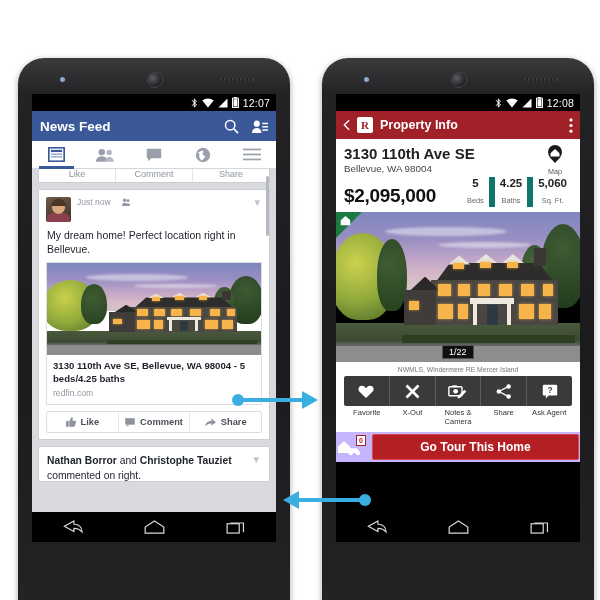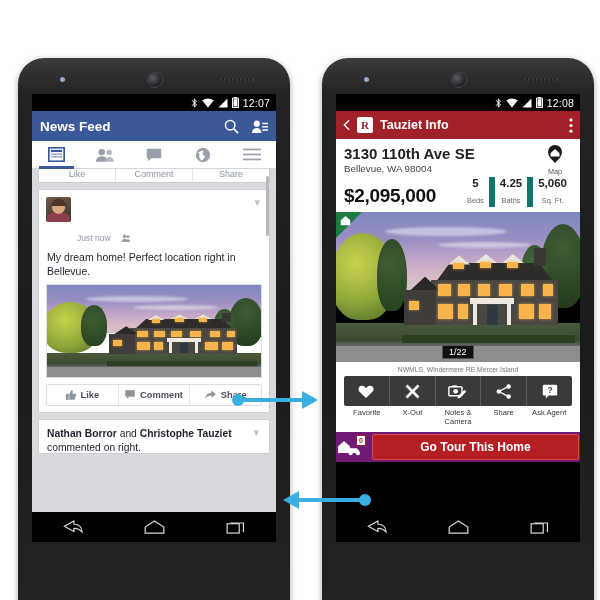--- a/index.html
+++ b/index.html
@@ -45,21 +45,21 @@
   .card{background:#fff;border:1px solid #ccced2;margin:6px;border-radius:1px;}
   .post-head{display:flex;align-items:flex-start;padding:7px 7px 4px 7px;}
   .avatar{width:25px;height:25px;border-radius:2px;overflow:hidden;flex:0 0 25px;
     background:linear-gradient(160deg,#6f5a4a,#3f3128);position:relative;}
   .avatar .face{position:absolute;left:6px;top:4px;width:13px;height:13px;border-radius:50%;
     background:#d9a87f;}
   .avatar .hair{position:absolute;left:5px;top:2px;width:15px;height:7px;border-radius:8px 8px 0 0;background:#4a3526;}
   .avatar .body{position:absolute;left:1px;bottom:0;width:23px;height:9px;border-radius:6px 6px 0 0;background:#8d3f4e;}
   .post-meta{flex:1;padding-left:6px;line-height:1.25;}
   .post-author{font-size:10.5px;font-weight:bold;color:#1d2129;}
-  .post-time{font-size:8.5px;color:#9197a3;display:flex;align-items:center;gap:11px;margin-top:36px;}
+  .post-time{font-size:8.5px;color:#9197a3;display:flex;align-items:center;gap:11px;}
   .chev{color:#bec2c9;font-size:11px;line-height:1;padding-right:2px;}
   .post-text{padding:2px 8px 6px 8px;font-size:10.5px;color:#1d2129;line-height:1.35;}
   .attach{margin:0 7px 0 7px;border:1px solid #dcdee2;}
   .attach .photo{height:92px;position:relative;overflow:hidden;}
   .attach .cap{padding:5px 6px 6px 6px;background:#fff;}
   .cap-title{font-size:9.6px;font-weight:bold;color:#1d2129;line-height:1.3;}
   .cap-domain{font-size:8.6px;color:#9197a3;margin-top:3px;}
   .actions{display:flex;border-top:1px solid #e5e7ea;margin:6px 7px 6px 7px;
     border:1px solid #dcdee2;border-radius:2px;overflow:hidden;}
   .actions .act{flex:1;display:flex;align-items:center;justify-content:center;gap:5px;
@@ -95,21 +95,21 @@
   .counter{position:absolute;left:50%;margin-left:-16px;bottom:3px;background:#111;color:#fff;
     font-size:9px;padding:1px 6px;border:1px solid #555;}
   .rf-attr{background:#fff;text-align:center;font-size:6.8px;color:#777;padding:4px 0 3px 0;}
   .rf-actionbar{background:#fff;padding:0 8px 6px 8px;}
   .rf-actions{background:#3a3a3a;display:flex;border-radius:2px;overflow:hidden;}
   .rf-act{flex:1;height:30px;display:flex;align-items:center;justify-content:center;
     border-left:1px solid #5d5d5d;}
   .rf-act:first-child{border-left:none;}
   .rf-labels{display:flex;}
   .rf-lab{flex:1;text-align:center;font-size:7.6px;color:#333;line-height:1.2;padding-top:2px;}
-  .rf-bottom{background:#701a75;height:30px;display:flex;align-items:center;padding:0 1px;gap:7px;}
+  .rf-bottom{background:#c4b5fd;height:30px;display:flex;align-items:center;padding:0 1px;gap:7px;}
   .tour-ico{position:relative;width:28px;height:20px;}
   .badge{position:absolute;right:-1px;top:-2px;background:#fff;color:#a02128;font-size:7px;
     font-weight:bold;border:1px solid #a02128;padding:0 2px;line-height:9px;}
   .tour-btn{flex:1;background:#b41f24;color:#fff;text-align:center;font-size:12px;
     font-weight:bold;padding:5px 0;border-radius:2px;border:1px solid #d9484c;}
   
   .arrow{position:absolute;}
   .arrow .line{position:absolute;height:4px;background:#3aaee0;top:7px;}
   .arrow .dot{position:absolute;width:12px;height:12px;border-radius:50%;background:#3aaee0;top:3px;}
   .arrow .head{position:absolute;width:0;height:0;top:0;}
@@ -282,20 +282,24 @@
             <div style="position:absolute;left:62%;top:63%;width:4%;height:11%;background:#2e3a42;"></div>
 
             <div class="win" style="left:42%;top:62%;width:6%;height:9%;"></div>
             <div class="win" style="left:50%;top:62%;width:4%;height:9%;"></div>
             <div class="win" style="left:74%;top:62%;width:6%;height:9%;"></div>
             <div class="win" style="left:82%;top:62%;width:5%;height:9%;"></div>
             <div class="win" style="left:31%;top:60%;width:4%;height:6%;"></div>
 
             <div style="position:absolute;left:28%;bottom:12%;right:2%;height:5%;background:#2c3f22;"></div>
           </div>
+          <div class="cap">
+            <div class="cap-title">3130 110th Ave SE, Bellevue, WA 98004 - 5 beds/4.25 baths</div>
+            <div class="cap-domain">redfin.com</div>
+          </div>
         </div>
 
         <div class="actions">
           <div class="act">
             <svg width="10" height="10" viewBox="0 0 11 11">
                 <rect x="0" y="4.4" width="3" height="6.4" fill="#8d949e"></rect>
                 <path d="M3.6 4.6 6 0.2c1.3 0 1.8 1 1.4 2.2L7 4.1h3c.8 0 1.2.7 1 1.4l-1.2 4.2c-.2.7-.6 1.1-1.3 1.1H3.6z" fill="#8d949e"></path>
               </svg>
             <span>Like</span>
           </div>
@@ -372,21 +376,21 @@
           <rect x="1.5" y="2.2" width="4" height="7.3" fill="#fff"></rect>
         </svg>
       <span class="clock">12:08</span>
     </div>
 
     <div class="rf-header">
       <svg width="7" height="12" viewBox="0 0 8 13">
           <path d="M7 1L1.5 6.5 7 12" fill="none" stroke="#fff" stroke-width="1.6"></path>
         </svg>
       <span class="rf-logo">R</span>
-      <span class="rf-title">Tauziet Info</span>
+      <span class="rf-title">Property Info</span>
       <svg width="4" height="15" viewBox="0 0 4 16">
           <circle cx="2" cy="2" r="1.7" fill="#fff"></circle>
           <circle cx="2" cy="8" r="1.7" fill="#fff"></circle>
           <circle cx="2" cy="14" r="1.7" fill="#fff"></circle>
         </svg>
     </div>
 
     <div class="rf-addr">
       <div class="lines">
         <div class="a1">3130 110th Ave SE</div>

